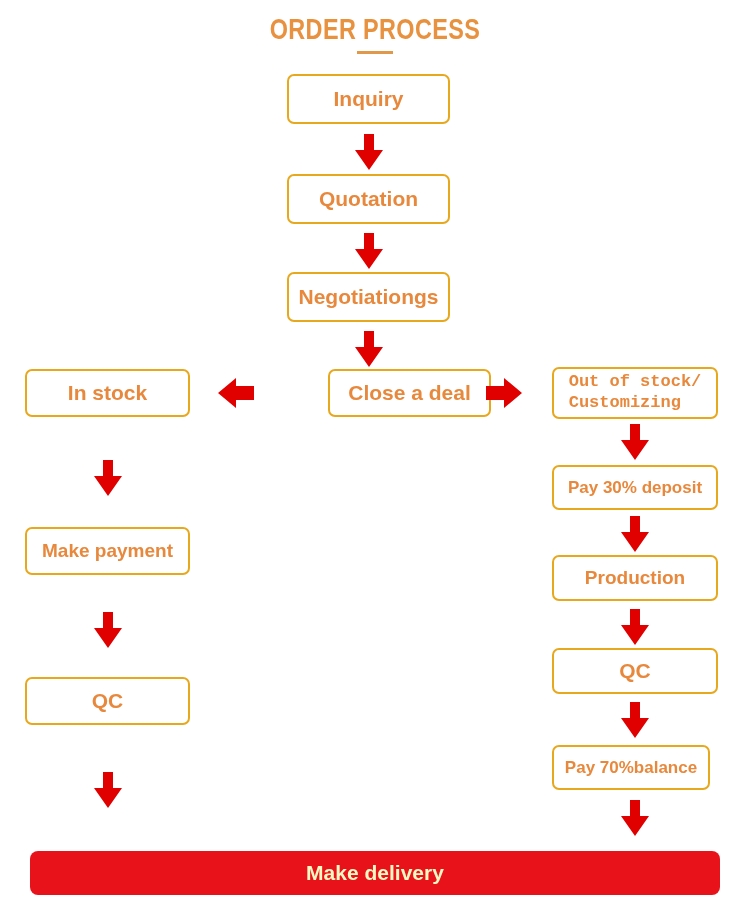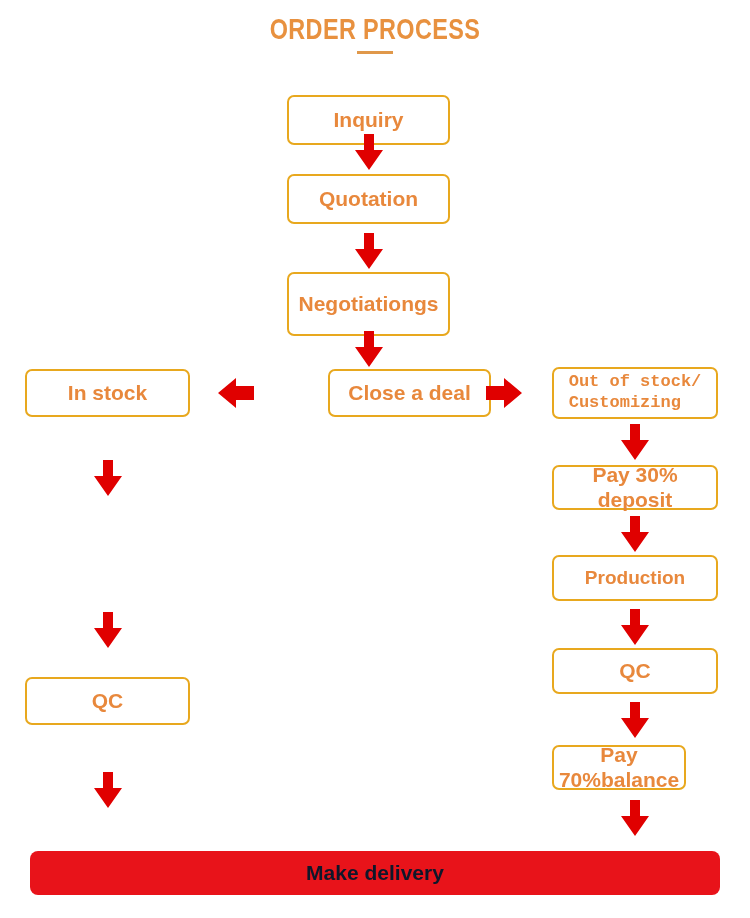--- a/index.html
+++ b/index.html
@@ -52,21 +52,21 @@
     border-radius: 7px;
     background: #ffffff;
     color: #E8883C;
     font-weight: bold;
     display: flex;
     align-items: center;
     justify-content: center;
     text-align: center;
     line-height: 1.16;
   }
-  .box.small { font-size: 21px; }
+  .box.small { font-size: 17px; }
   .box.mid   { font-size: 19px; }
   .box.big   { font-size: 21px; }
   .box.two-line {
     text-align: left;
     justify-content: center;
     font-size: 17px;
     line-height: 1.22;
   }
 
   
@@ -74,21 +74,21 @@
     position: absolute;
   }
   .arrow svg { display: block; }
 
   
   .final-bar {
     position: absolute;
     box-sizing: border-box;
     background: #E8131A;
     border-radius: 8px;
-    color: #0f172a;
+    color: #fef9c3;
     font-size: 21px;
     font-weight: bold;
     display: flex;
     align-items: center;
     justify-content: center;
   }
 
   
   .watermark {
     position: absolute;
@@ -104,41 +104,41 @@
   }
 </style>
 </head>
 <body>
 
 <div id="canvas">
 
   <div class="title">ORDER PROCESS</div>
   <div class="title-dash"></div>
 
-  <div class="box big" style="left:287px; top:74px; width:163px; height:50px;margin-top:21px;">
+  <div class="box big" style="left:287px; top:74px; width:163px; height:50px;">
     <span>Inquiry</span>
   </div>
 
   <div class="arrow" style="left:352px; top:134px;">
     <svg width="34" height="38" viewBox="0 0 34 38">
       <polygon points="12,0 22,0 22,16 31,16 17,36 3,16 12,16" fill="#E00000"></polygon>
     </svg>
   </div>
 
   <div class="box big" style="left:287px; top:174px; width:163px; height:50px;">
     <span>Quotation</span>
   </div>
 
   <div class="arrow" style="left:352px; top:233px;">
     <svg width="34" height="38" viewBox="0 0 34 38">
       <polygon points="12,0 22,0 22,16 31,16 17,36 3,16 12,16" fill="#E00000"></polygon>
     </svg>
   </div>
 
-  <div class="box big" style="left:287px; top:272px; width:163px; height:64px;">
+  <div class="box big" style="left:287px; top:272px; width:163px; height:50px;">
     <span>Negotiationgs</span>
   </div>
 
   <div class="arrow" style="left:352px; top:331px;">
     <svg width="34" height="38" viewBox="0 0 34 38">
       <polygon points="12,0 22,0 22,16 31,16 17,36 3,16 12,16" fill="#E00000"></polygon>
     </svg>
   </div>
 
   <div class="box big" style="left:287px; top:369px; width:163px; height:48px;margin-left:41px;">
@@ -160,20 +160,23 @@
   <div class="box big" style="left:25px; top:369px; width:165px; height:48px;">
     <span>In stock</span>
   </div>
 
   <div class="arrow" style="left:91px; top:460px;">
     <svg width="34" height="38" viewBox="0 0 34 38">
       <polygon points="12,0 22,0 22,16 31,16 17,36 3,16 12,16" fill="#E00000"></polygon>
     </svg>
   </div>
 
+  <div class="box mid" style="left:25px; top:527px; width:165px; height:48px;">
+    <span>Make payment</span>
+  </div>
 
   <div class="arrow" style="left:91px; top:612px;">
     <svg width="34" height="38" viewBox="0 0 34 38">
       <polygon points="12,0 22,0 22,16 31,16 17,36 3,16 12,16" fill="#E00000"></polygon>
     </svg>
   </div>
 
   <div class="box big" style="left:25px; top:677px; width:165px; height:48px;">
     <span>QC</span>
   </div>
@@ -220,21 +223,21 @@
   <div class="box big" style="left:552px; top:648px; width:166px; height:46px;">
     <span>QC</span>
   </div>
 
   <div class="arrow" style="left:618px; top:702px;">
     <svg width="34" height="38" viewBox="0 0 34 38">
       <polygon points="12,0 22,0 22,16 31,16 17,36 3,16 12,16" fill="#E00000"></polygon>
     </svg>
   </div>
 
-  <div class="box small" style="left:552px; top:745px; width:134px; height:45px;">
+  <div class="box small" style="left:552px; top:745px; width:158px; height:45px;">
     <span>Pay 70%balance</span>
   </div>
 
   <div class="arrow" style="left:618px; top:800px;">
     <svg width="34" height="38" viewBox="0 0 34 38">
       <polygon points="12,0 22,0 22,16 31,16 17,36 3,16 12,16" fill="#E00000"></polygon>
     </svg>
   </div>
 
   <div class="final-bar" style="left:30px; top:851px; width:690px; height:44px;">

